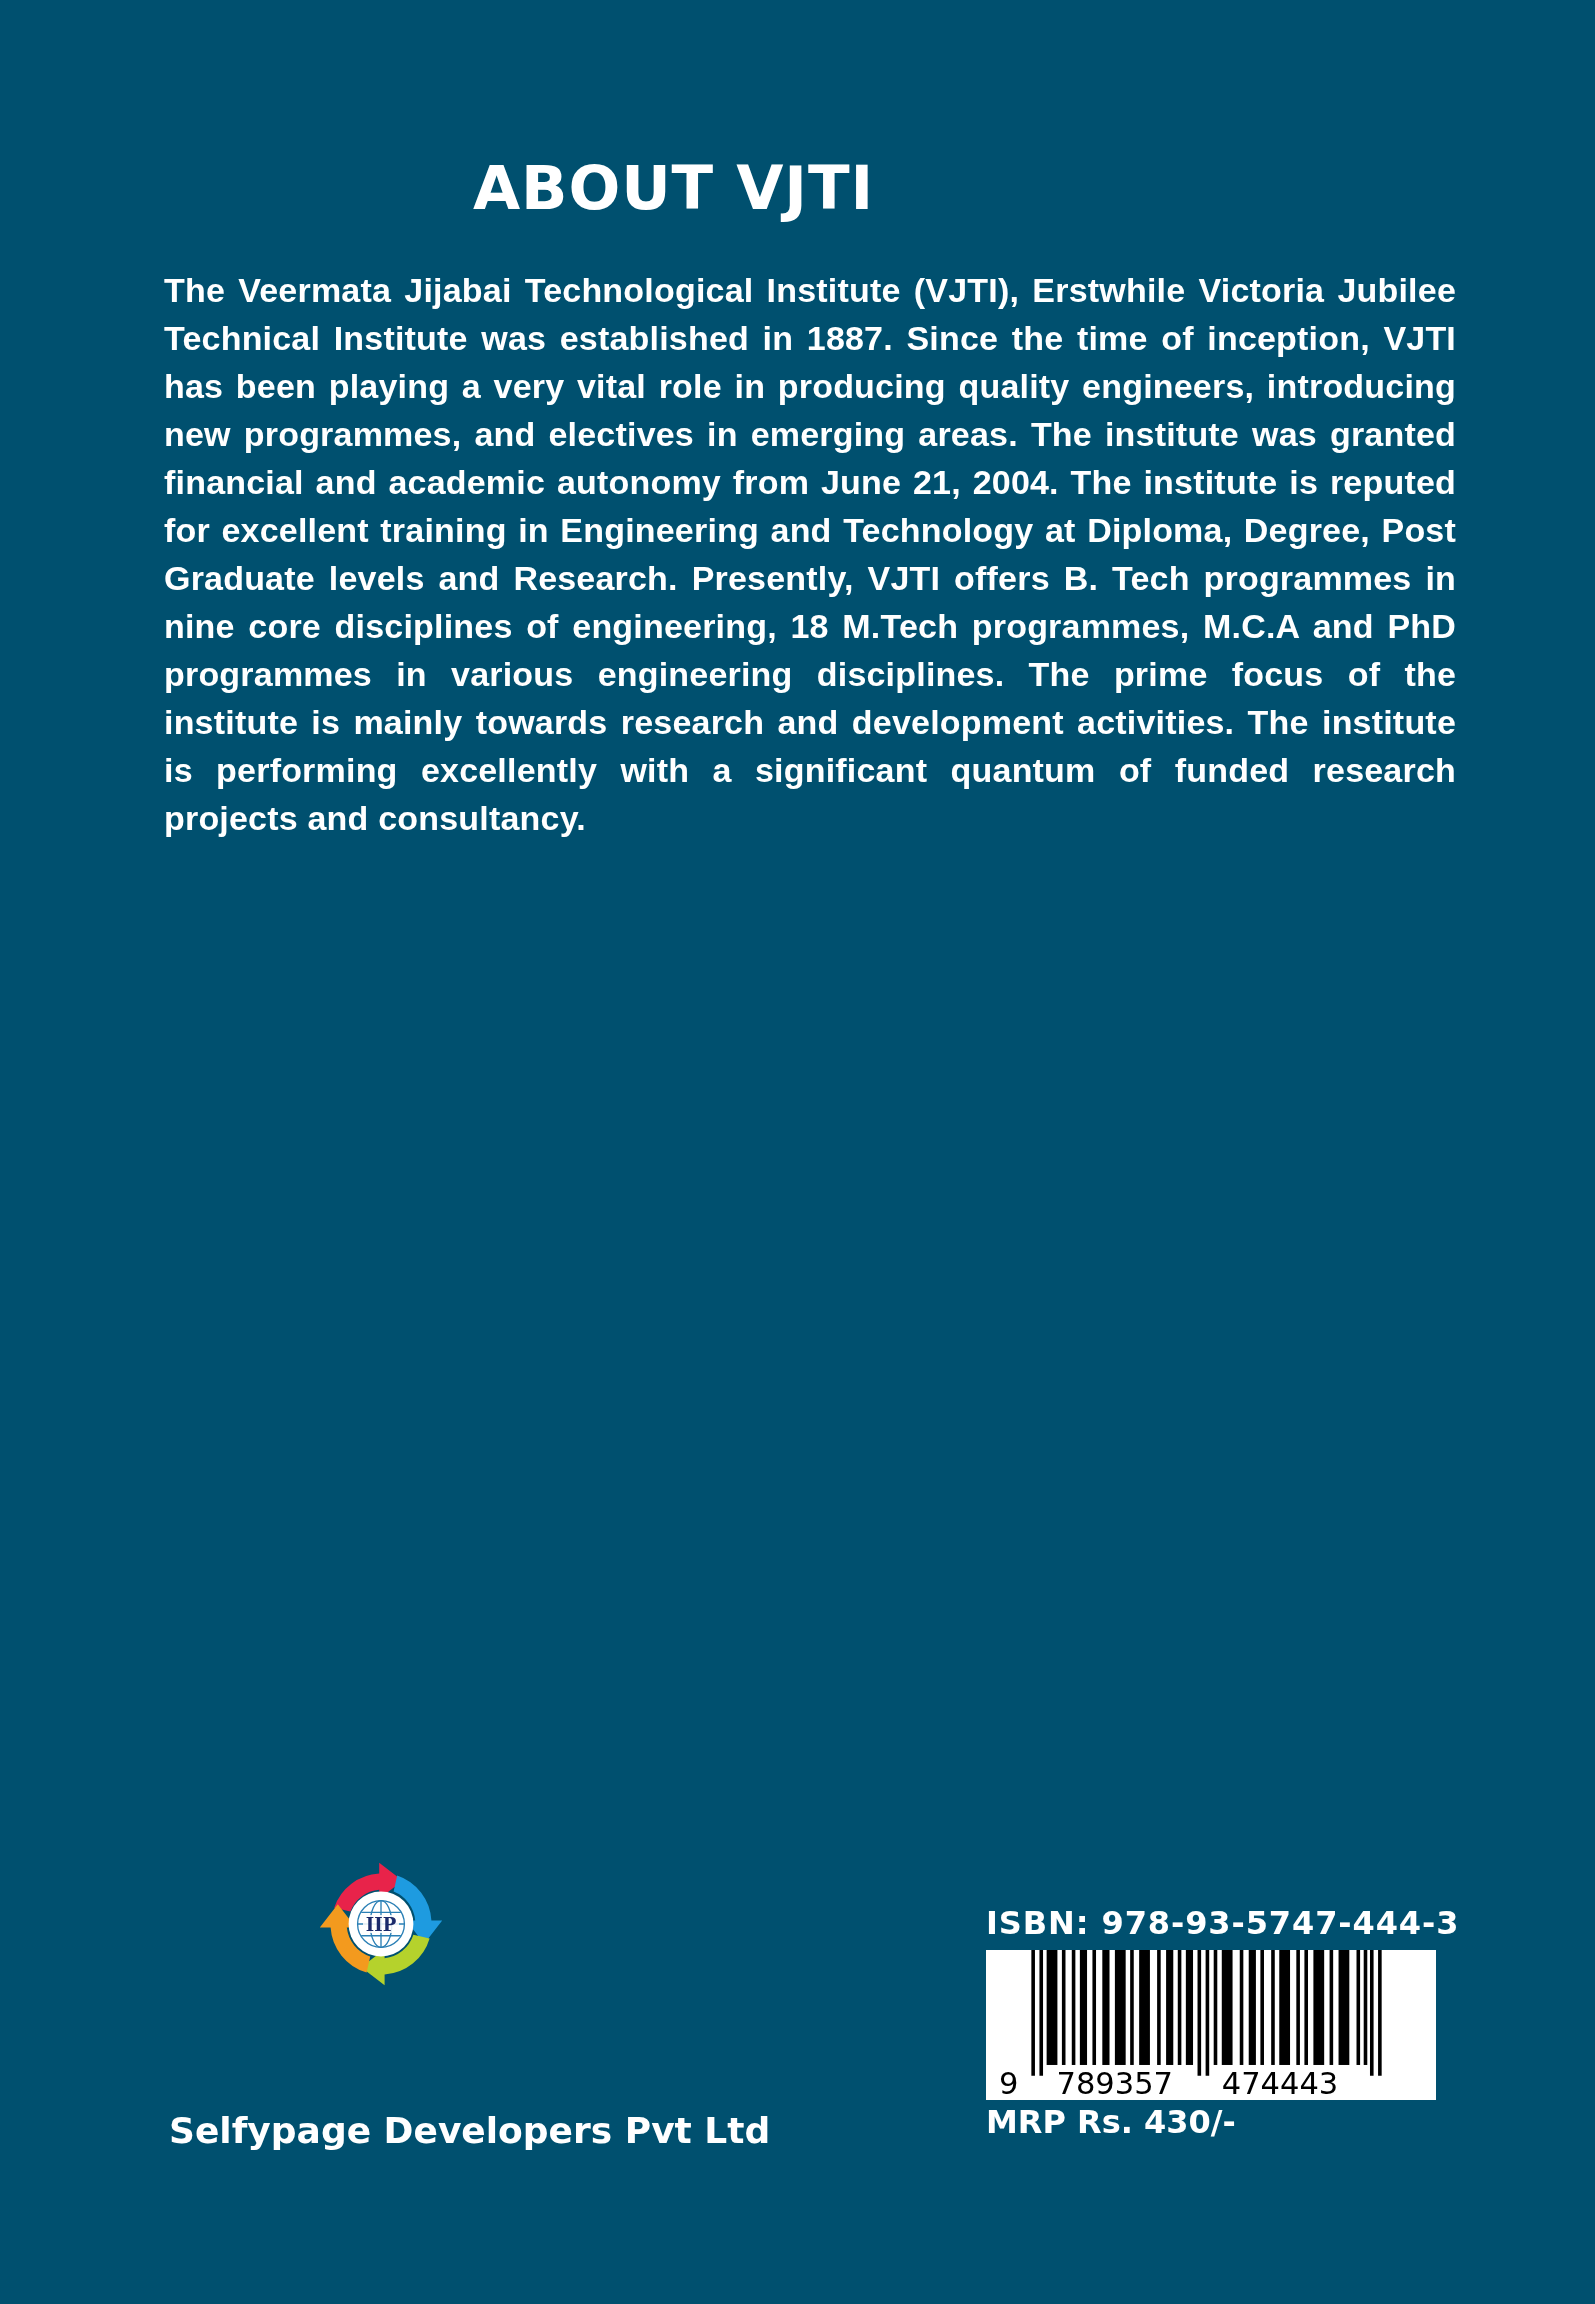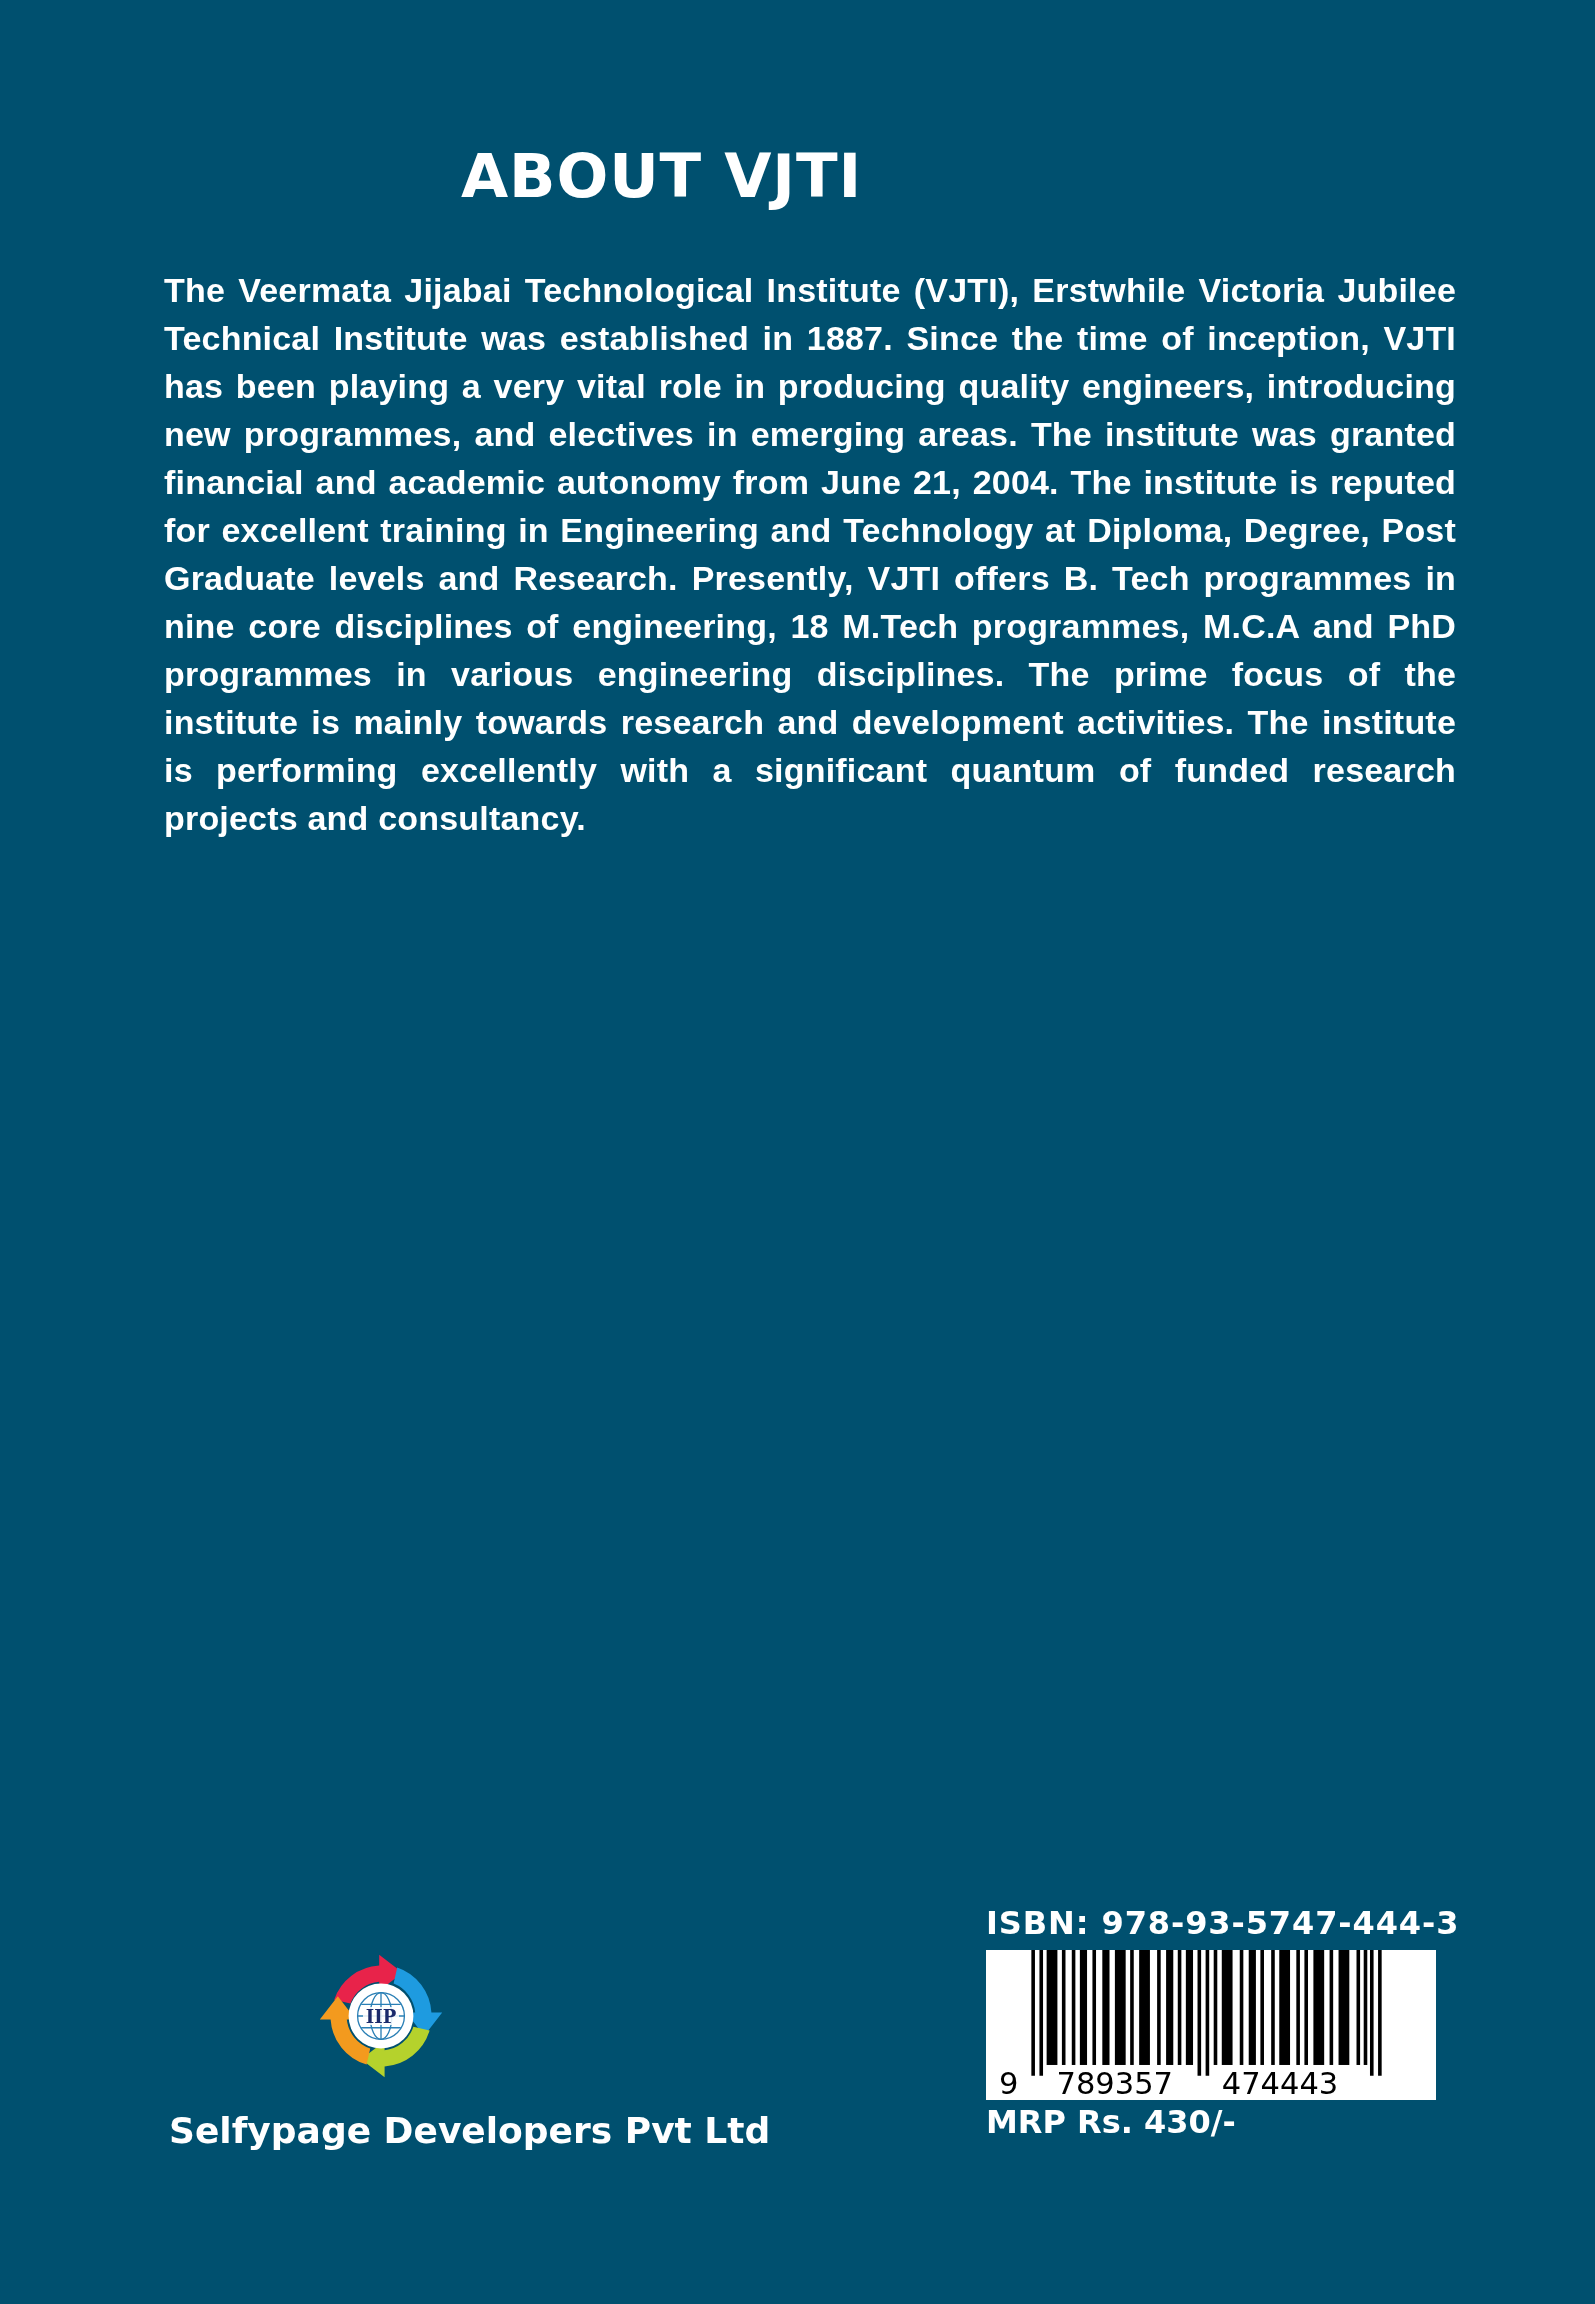--- a/index.html
+++ b/index.html
@@ -8,32 +8,32 @@
     background: #00506f;
     position: relative; overflow: hidden;
     font-family: "Liberation Sans", sans-serif;
     color: #ffffff;
   }
   .title {
     position: absolute; left: 0; top: 135px; width: 1323px;
     text-align: center;
     font-family: "DejaVu Sans", sans-serif;
     font-weight: bold; font-size: 61px; letter-spacing: 0.9px;
-    line-height: 81px; margin: 0;
+    line-height: 81px; margin: 12px;
   }
   .about {
     position: absolute; left: 152px; top: 254px; width: 1292px;
     margin: 12px;
     font-family: "Liberation Sans", sans-serif;
     font-weight: bold; font-size: 34px; line-height: 48px;
     text-align: justify;
     letter-spacing: 0.2px;
   }
   .logo {
-    position: absolute; left: 309px; top: 1944px; width: 144px; height: 144px;
+    position: absolute; left: 309px; top: 1852px; width: 144px; height: 144px;
   }
   .publisher {
     position: absolute; left: 153px; top: 2090px;
     font-family: "DejaVu Sans", sans-serif;
     font-weight: bold; font-size: 36px; line-height: 50px;
     margin: 16px; white-space: nowrap;
   }
   .isbn {
     position: absolute; left: 986px; top: 1901px; width: 452px;
     text-align: left;

